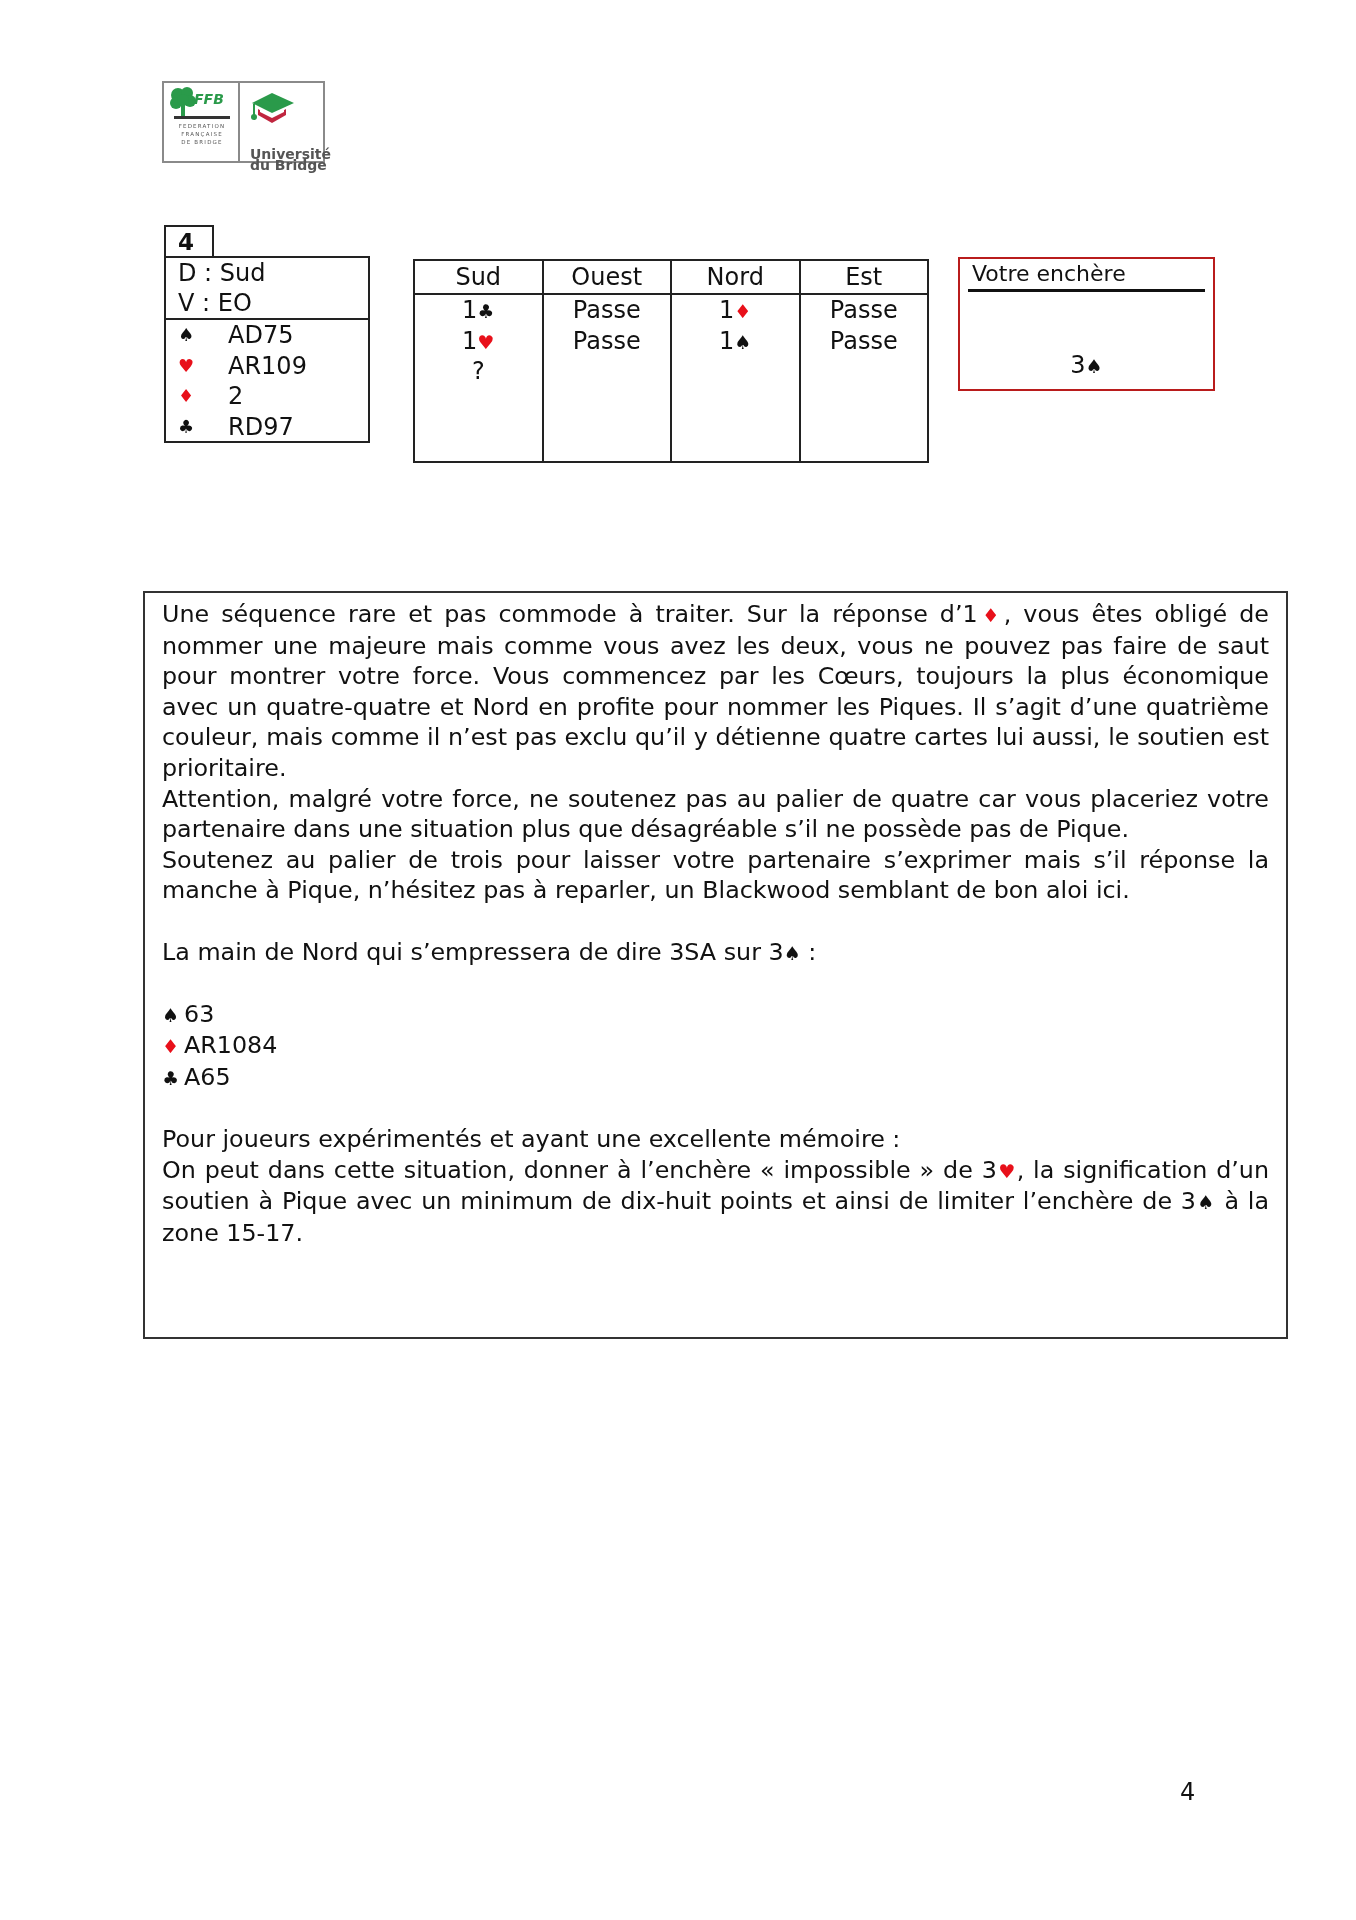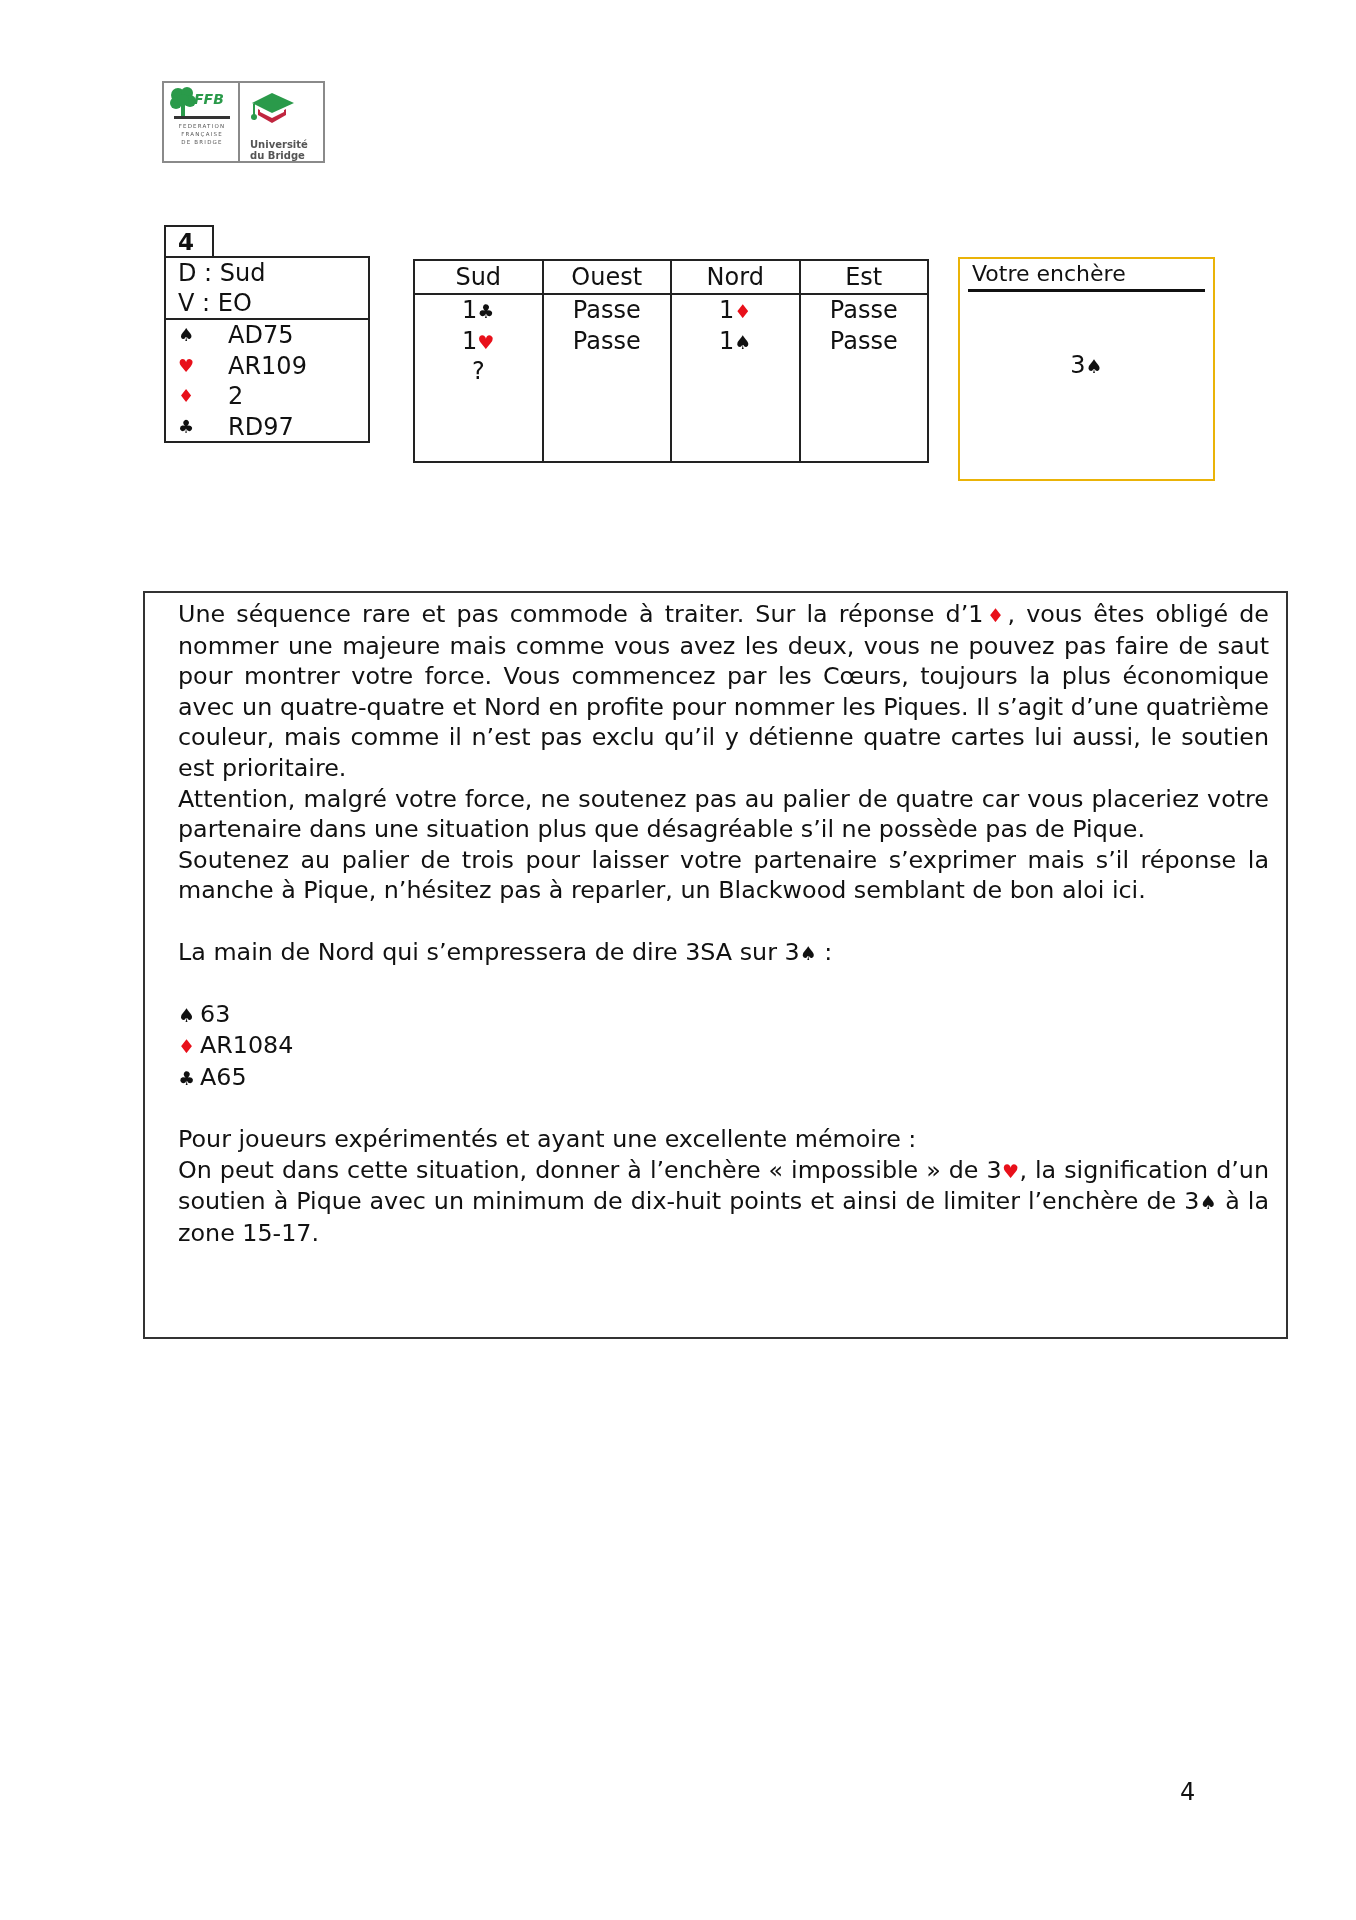--- a/index.html
+++ b/index.html
@@ -9,46 +9,46 @@
   .blk { color:#111; }
 
   
   #logo { left:162px; top:81px; width:163px; height:82px; border:2px solid #8a8a8a; box-sizing:border-box; background:#fff; }
   #logo .half { position:absolute; top:0; bottom:0; }
   #logo .left { left:0; width:74px; border-right:2px solid #8a8a8a; }
   #logo .right { left:76px; right:0; }
   .ffb-text { position:absolute; left:30px; top:8px; font-weight:bold; font-style:italic; font-size:14px; color:#2a9a4a; font-family:"DejaVu Sans", sans-serif; }
   .ffb-bar { position:absolute; left:10px; right:8px; top:33px; height:3px; background:#333; }
   .ffb-sub { position:absolute; left:8px; right:6px; top:39px; font-size:5.5px; letter-spacing:1.2px; line-height:8px; color:#555; text-align:center; }
-  .uni-text { position:absolute; left:10px; top:56px; font-size:10px; font-weight:bold; color:#555; line-height:11px; }
+  .uni-text { position:absolute; left:10px; top:66px; font-size:14px; font-weight:bold; color:#555; line-height:11px; }
 
   
   #deal-num { left:164px; top:225px; width:50px; height:32px; border:2px solid #222; border-bottom:none; box-sizing:border-box; font-weight:bold; font-size:23px; padding-left:12px; line-height:30px; }
   #hand-box { left:164px; top:256px; width:206px; height:187px; border:2px solid #222; box-sizing:border-box; font-size:24px; }
   #hand-box .meta { height:60px; border-bottom:2px solid #222; padding-left:12px; line-height:30px; }
   #hand-box .suits { padding-left:12px; line-height:30.5px; }
   #hand-box .row { display:flex; }
   #hand-box .sym { width:50px; font-size:18px; }
   #hand-box .cards { }
 
   
   #bidding { left:413px; top:259px; width:516px; height:204px; border-collapse:collapse; font-size:24px; table-layout:fixed; }
   #bidding th, #bidding td { border:2px solid #222; text-align:center; font-weight:normal; padding:0; }
   #bidding th { height:32px; line-height:30px; }
   #bidding td { vertical-align:top; line-height:30.5px; }
   .bid-line { height:30.5px; }
 
   
-  #answer { left:958px; top:257px; width:257px; height:224px; border:2px solid #eab308; box-sizing:border-box; font-size:22px; }
+  #answer { left:958px; top:257px; width:257px; height:134px; border:2px solid #b91c1c; box-sizing:border-box; font-size:22px; }
   #answer .title { padding-left:12px; line-height:30px; height:30px; }
   #answer .underline { margin-left:8px; margin-right:8px; height:3px; background:#111; }
   #answer .bid { position:absolute; left:0; right:0; top:92px; text-align:center; font-size:24px; }
 
   
-  #explain { left:143px; top:591px; width:1145px; height:748px; border:2px solid #333; box-sizing:border-box; padding:6px 17px 0 33px; font-size:23.8px; line-height:30.6px; }
+  #explain { left:143px; top:591px; width:1145px; height:748px; border:2px solid #333; box-sizing:border-box; padding:6px 17px 0 17px; font-size:23.8px; line-height:30.6px; }
   #explain p { margin:0; text-align:justify; text-align-last:left; }
   #explain .blank { height:30.6px; }
   #explain .hand-row .sym { display:inline-block; width:22px; font-size:19px; }
 
   #page-number { left:1180px; top:1778px; font-size:24px; }
 </style>
 </head>
 <body>
 
 <div id="logo" class="abs">

